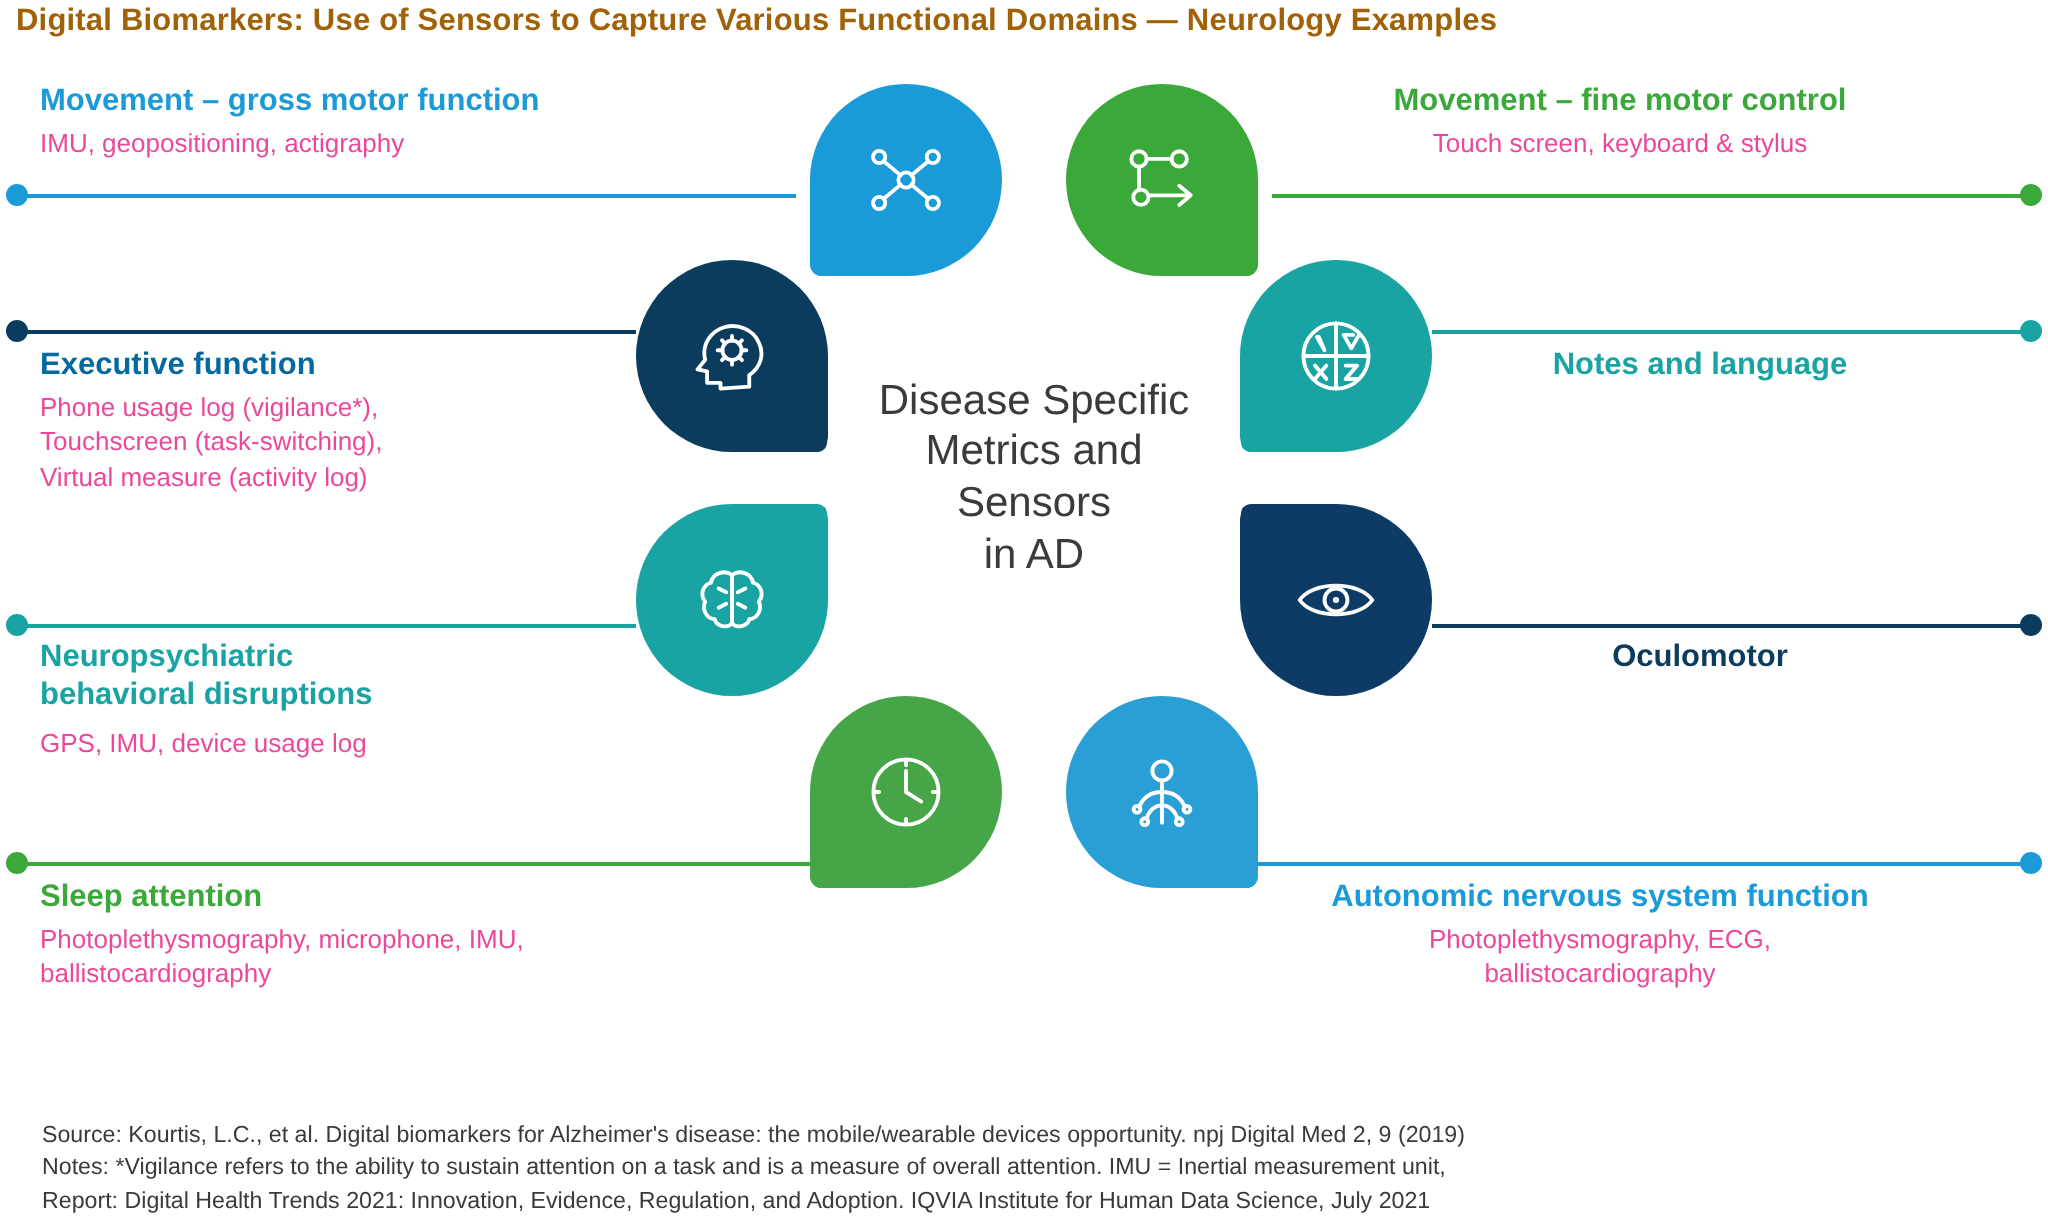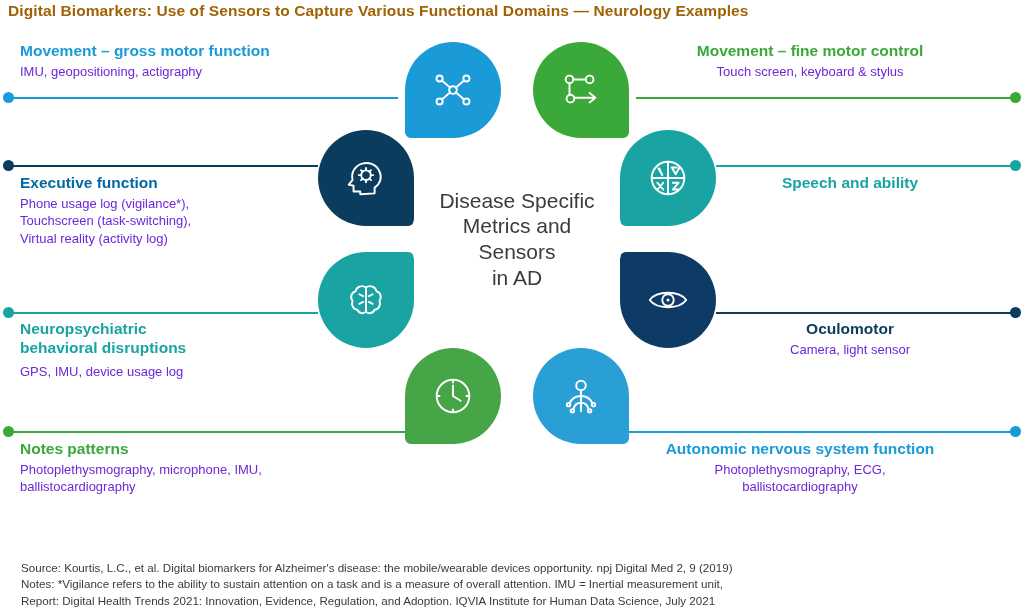--- a/index.html
+++ b/index.html
@@ -44,21 +44,21 @@
   .p-bl{border-radius:50% 6% 50% 50%;}
   .p-br{border-radius:6% 50% 50% 50%;}
 
   
   .line{position:absolute;height:2px;z-index:1;}
   .dot{position:absolute;width:11px;height:11px;border-radius:50%;z-index:2;}
 
   
   .lbl{position:absolute;z-index:3;}
   .lbl .head{font-size:15.5px;font-weight:bold;line-height:1.2;}
-  .lbl .sub{font-size:13px;color:#6d28d9;line-height:1.35;margin-top:2px;}
+  .lbl .sub{font-size:13px;color:#ec4899;line-height:1.35;margin-top:2px;}
   .right{text-align:center;}
   .left{text-align:left;}
 
   
   #footer{
     position:absolute;left:21px;bottom:4px;width:1008px;
     font-size:11.6px;line-height:1.42;color:#3a3a3a;
   }
   #footer div{white-space:nowrap;}
 </style>
@@ -202,40 +202,39 @@
 
 <div class="lbl right" style="right:14px;top:42px;width:400px;">
   <div class="head" style="color:#3aa93a;">Movement – fine motor control</div>
   <div class="sub">Touch screen, keyboard &amp; stylus</div>
 </div>
 
 <div class="lbl left" style="left:20px;top:174px;width:300px;">
   <div class="head" style="color:#0369a1;">Executive function</div>
   <div class="sub">Phone usage log (vigilance*),</div>
   <div class="sub" style="margin-top:0;">Touchscreen (task-switching),</div>
-  <div class="sub" style="margin-top:0;">Virtual reality (activity log)</div>
+  <div class="sub" style="margin-top:0;">Virtual measure (activity log)</div>
 </div>
 
 <div class="lbl right" style="right:14px;top:174px;width:320px;">
-  <div class="head" style="color:#19a3a3;">Speech and ability</div>
+  <div class="head" style="color:#19a3a3;">Notes and language</div>
 </div>
 
 <div class="lbl left" style="left:20px;top:320px;width:300px;">
   <div class="head" style="color:#19a3a3;">Neuropsychiatric</div>
   <div class="head" style="color:#19a3a3;">behavioral disruptions</div>
   <div class="sub" style="margin-top:6px;">GPS, IMU, device usage log</div>
 </div>
 
 <div class="lbl right" style="right:14px;top:320px;width:320px;">
   <div class="head" style="color:#0b3c5d;">Oculomotor</div>
-  <div class="sub">Camera, light sensor</div>
 </div>
 
 <div class="lbl left" style="left:20px;top:440px;width:420px;">
-  <div class="head" style="color:#3aa93a;">Notes patterns</div>
+  <div class="head" style="color:#3aa93a;">Sleep attention</div>
   <div class="sub">Photoplethysmography, microphone, IMU,</div>
   <div class="sub" style="margin-top:0;">ballistocardiography</div>
 </div>
 
 <div class="lbl right" style="right:14px;top:440px;width:420px;">
   <div class="head" style="color:#1a9bd7;">Autonomic nervous system function</div>
   <div class="sub">Photoplethysmography, ECG,</div>
   <div class="sub" style="margin-top:0;">ballistocardiography</div>
 </div>
 

